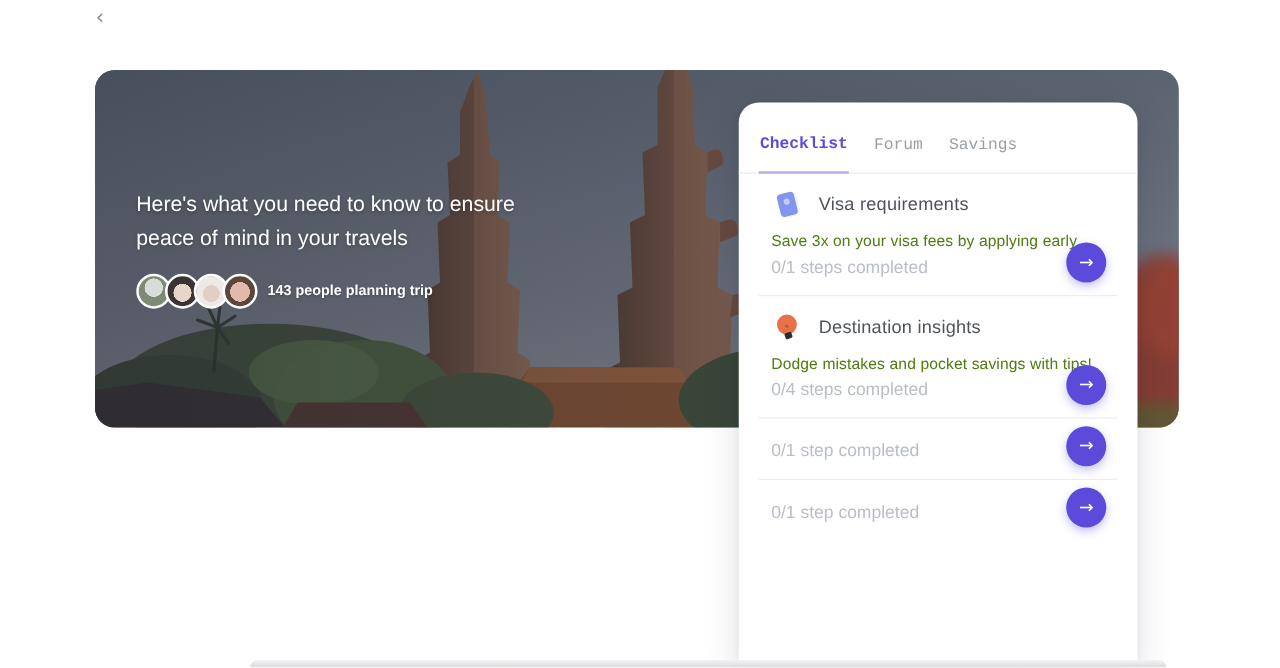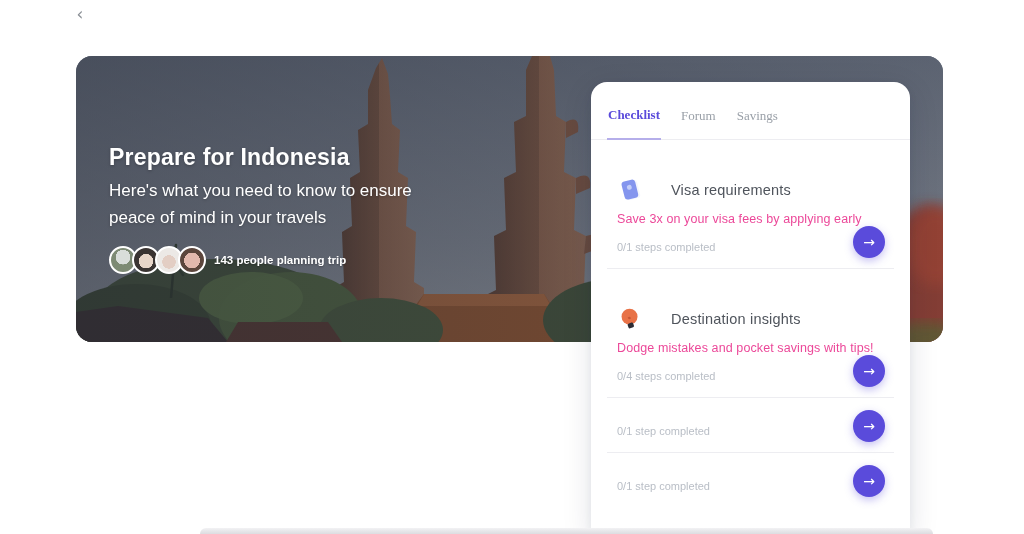--- a/index.html
+++ b/index.html
@@ -68,37 +68,37 @@
     border-radius:16px 16px 0 0;
     box-shadow:0 8px 30px rgba(20,25,60,0.12), 0 2px 8px rgba(20,25,60,0.06);
   }
   .tabbar {
     display:flex; gap:19px;
     padding:25px 16px 0 16px;
     border-bottom:1px solid #ededf1;
   }
   .tab {
     background:none; border:none; cursor:pointer;
-    font-family:Liberation Serif, serif;
+    font-family:Liberation Mono, monospace;
     font-size:13px; color:#9aa0a8; font-weight:500;
     padding:0 1px 15px 1px;
   }
   .tab.active {
     color:#5a4bdb; font-weight:700;
     border-bottom:2px solid #b5aeea;
     margin-bottom:-1px;
   }
   .items { padding:0 16px; }
   .item { position:relative; padding:12px 0 15px 10px; }
   .item + .item { border-top:1px solid #ededf1; }
-  .item-head { display:flex; align-items:center; gap:28px;margin-top:25px; }
+  .item-head { display:flex; align-items:center; gap:12px; }
   .item-icon { width:26px; height:26px; flex:0 0 26px; }
   .item-title { font-size:14.5px; font-weight:500; color:#4f545c; letter-spacing:0.2px; }
-  .item-desc { margin-top:9px; font-size:12.5px; color:#ec4899; letter-spacing:0.1px; }
-  .item-progress { margin-top:15px; font-size:11px; color:#b9bec6; }
+  .item-desc { margin-top:9px; font-size:12.5px; color:#4d7c0f; letter-spacing:0.1px; }
+  .item-progress { margin-top:5px; font-size:14px; color:#b9bec6; }
   .go-btn {
     position:absolute; right:9px; bottom:10px;
     width:32px; height:32px; border-radius:50%;
     background:#5a4bdb; border:none; cursor:pointer;
     color:#ffffff; font-size:14px; line-height:30px; text-align:center;
     font-family:"DejaVu Sans", sans-serif;
     box-shadow:0 3px 8px rgba(90,75,219,0.35);
   }
 
   
@@ -166,21 +166,20 @@
 
       <path d="M95 242 L98 206" stroke="#2f3a2a" stroke-width="2.5" fill="none"></path>
       <path d="M98 206 l-16 -6 M98 206 l14 -9 M98 206 l-7 -15 M98 206 l9 13 M98 206 l2 -17" stroke="#34412d" stroke-width="2.5" fill="none" stroke-linecap="round"></path>
 
       <path d="M0 286 L0 256 L42 250 L132 262 L152 286 Z" fill="#3c3130"></path>
       <path d="M150 286 L162 266 L252 266 L266 286 Z" fill="#5c3a30"></path>
     </svg>
     <div class="hero-overlay"></div>
 
     <div class="hero-content">
-      <h1 class="hero-title">Prepare for Indonesia</h1>
       <p class="hero-subtitle">Here's what you need to know to ensure peace of mind in your travels</p>
       <div class="hero-social">
         <span class="avatar"></span>
         <span class="avatar"></span>
         <span class="avatar"></span>
         <span class="avatar"></span>
         <span class="planning-label">143 people planning trip</span>
       </div>
     </div>
   </div>

